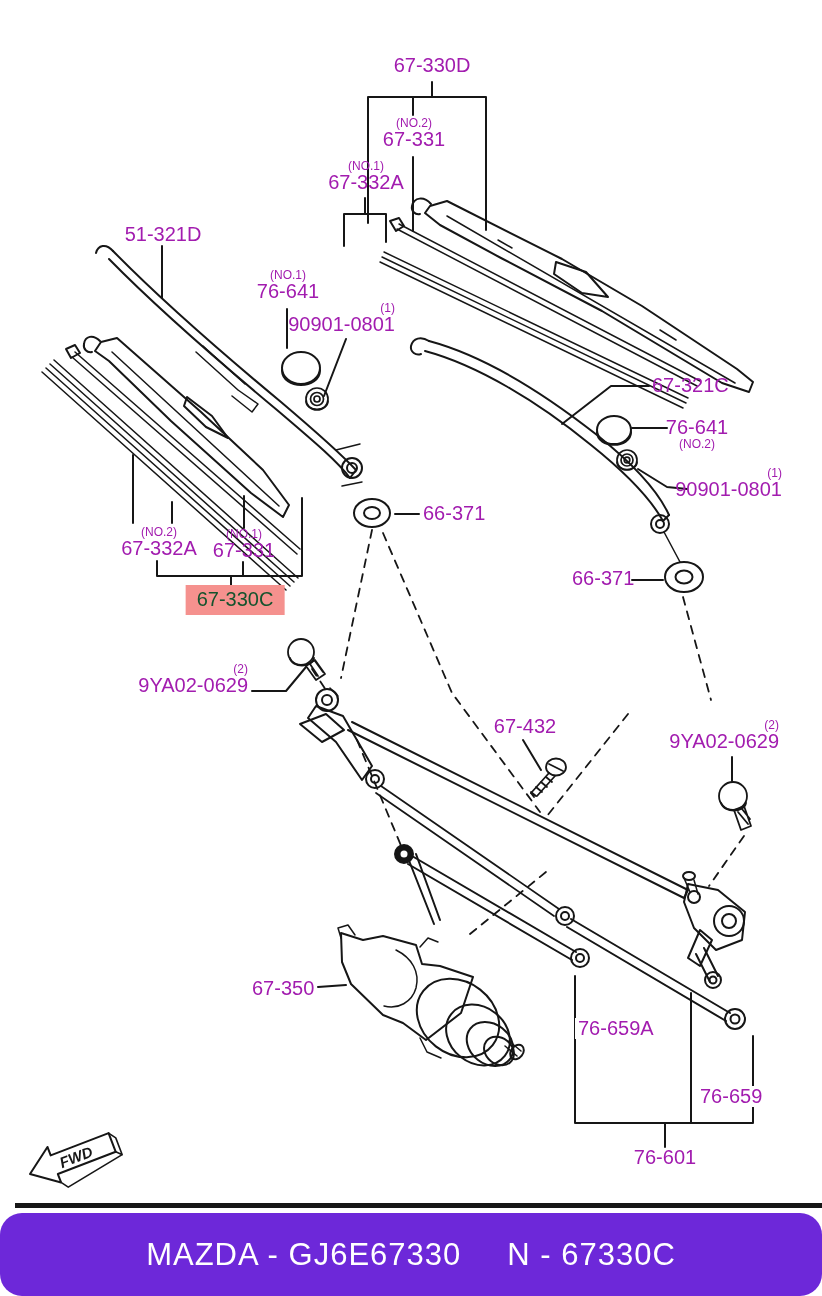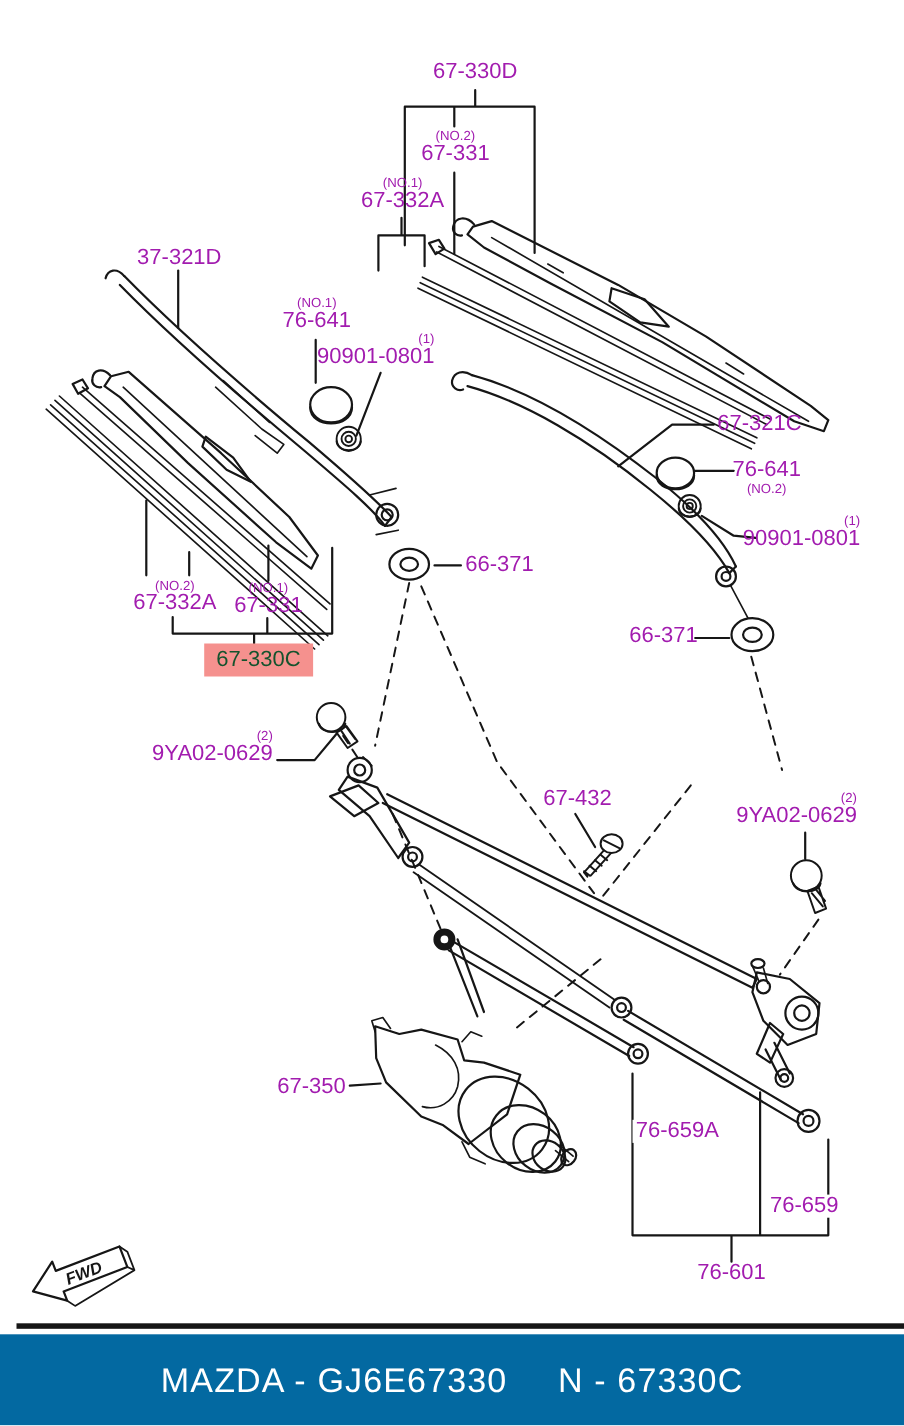--- a/index.html
+++ b/index.html
@@ -6,22 +6,22 @@
   .page{position:relative;width:822px;height:1296px;background:#fff;overflow:hidden;
         font-family:"Liberation Sans",sans-serif;}
   .art{position:absolute;left:0;top:0;}
   .label{position:absolute;font-size:20px;line-height:1.03;color:#a21caf;text-align:center;
          transform:translateX(-50%);white-space:nowrap;z-index:5;}
   .label .q{display:block;font-size:12px;}
   .label.la{transform:none;text-align:left;}
   .label.ra{transform:none;text-align:right;}
   .label.maskbg{background:#fff;padding:0 3px;margin-left:36px;}
   .label.hl{background:#f5918e;color:#14532d;padding:4px 11px 5px;}
-  .footer{position:absolute;left:0;top:1213px;width:822px;height:83px;background:#0369a1;
-          display:flex;align-items:center;justify-content:center;gap:46px;z-index:6;}
+  .footer{position:absolute;left:0;top:1213px;width:822px;height:83px;background:#6d28d9;
+          display:flex;align-items:center;justify-content:center;gap:46px;z-index:6;border-radius:22px;}
   .footer span{color:#ffffff;font-size:31px;letter-spacing:1px;}
   .rule{position:absolute;left:15px;top:1203px;width:807px;height:5px;background:#161616;z-index:4;}
 </style>
 </head>
 <body>
 
 <div class="page">
 
   <svg class="art" width="822" height="1296" viewBox="0 0 822 1296">
     <g stroke="#161616" fill="none" stroke-width="2" stroke-linecap="round" stroke-linejoin="round">
@@ -220,21 +220,21 @@
   </div>
   <div class="label" style="left:414px;top:117px">
     <span class="q">(NO.2)</span>
     <span>67-331</span>
   </div>
   <div class="label" style="left:366px;top:160px">
     <span class="q">(NO.1)</span>
     <span>67-332A</span>
   </div>
   <div class="label" style="left:163px;top:224px">
-    <span>37-321D</span>
+    <span>51-321D</span>
   </div>
   <div class="label" style="left:288px;top:269px">
     <span class="q">(NO.1)</span>
     <span>76-641</span>
   </div>
   <div class="label ra" style="right:427px;top:302px">
     <span class="q">(1)</span>
     <span>90901-0801</span>
   </div>
   <div class="label la" style="left:652px;top:375px">

